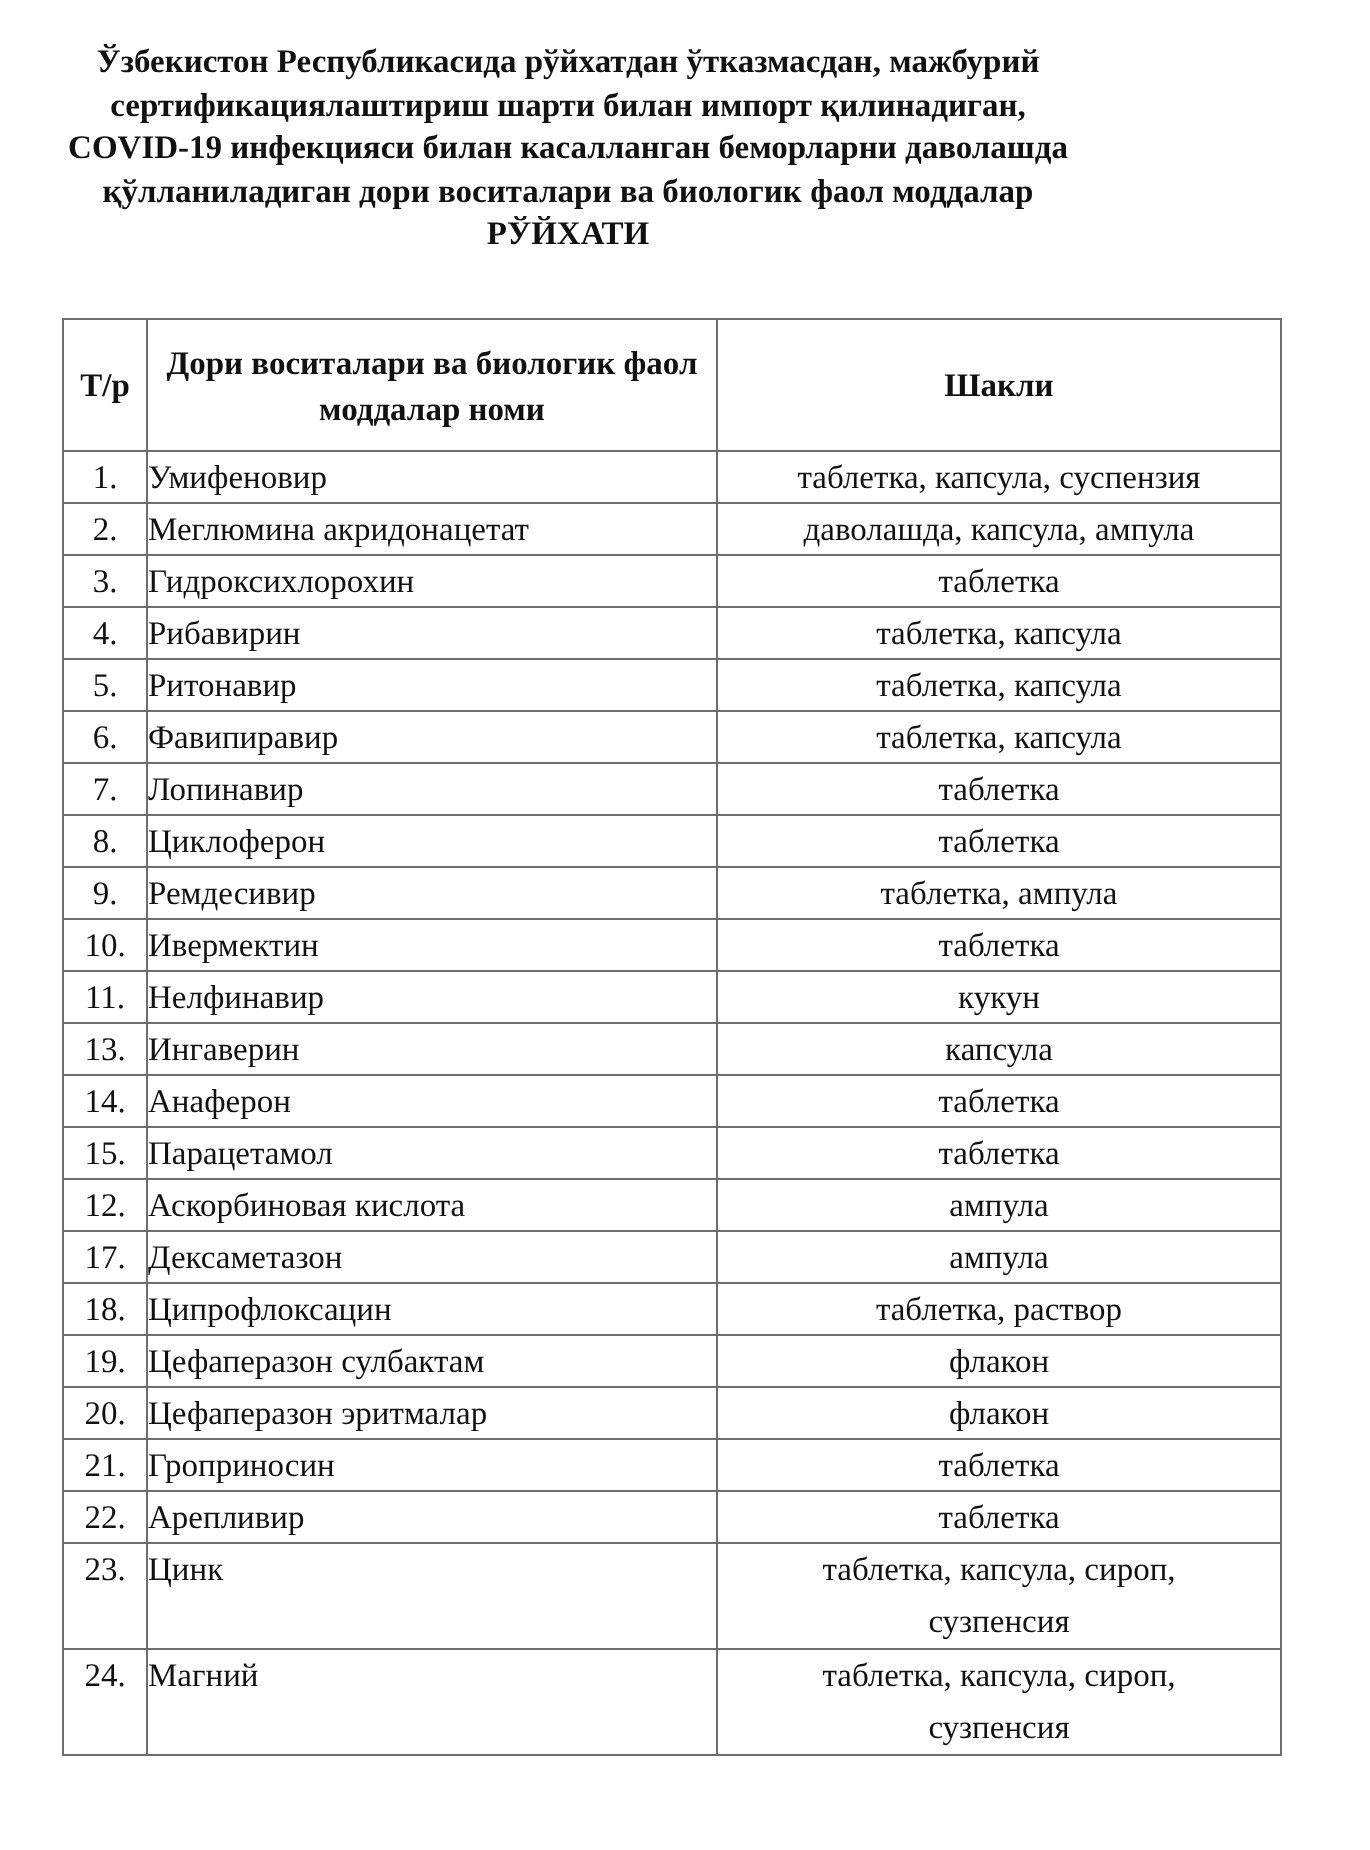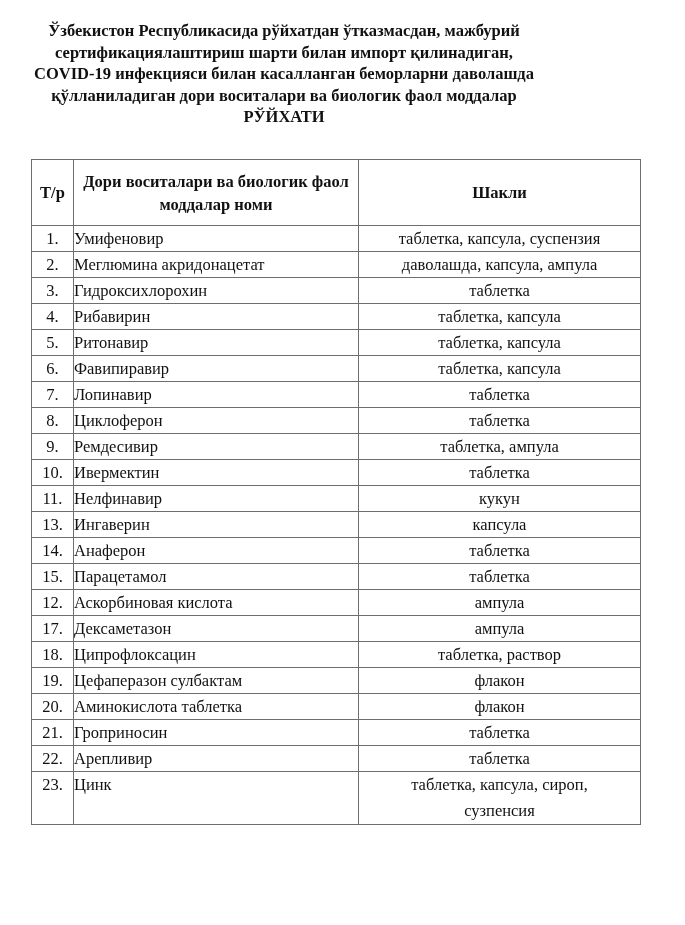--- a/index.html
+++ b/index.html
@@ -173,32 +173,37 @@
         <td class="name">Ципрофлоксацин</td>
         <td class="form"><span>таблетка, раствор</span></td>
       </tr>
       <tr class="row">
         <td class="num">19.</td>
         <td class="name">Цефаперазон сулбактам</td>
         <td class="form"><span>флакон</span></td>
       </tr>
       <tr class="row">
         <td class="num">20.</td>
-        <td class="name">Аминокислота таблетка</td>
+        <td class="name">Цефаперазон эритмалар</td>
         <td class="form"><span>флакон</span></td>
       </tr>
       <tr class="row">
         <td class="num">21.</td>
         <td class="name">Гроприносин</td>
         <td class="form"><span>таблетка</span></td>
       </tr>
       <tr class="row">
         <td class="num">22.</td>
         <td class="name">Арепливир</td>
         <td class="form"><span>таблетка</span></td>
       </tr>
       <tr class="row tall">
         <td class="num">23.</td>
         <td class="name">Цинк</td>
         <td class="form"><span>таблетка, капсула, сироп, сузпенсия</span></td>
       </tr>
+      <tr class="row tall">
+        <td class="num">24.</td>
+        <td class="name">Магний</td>
+        <td class="form"><span>таблетка, капсула, сироп, сузпенсия</span></td>
+      </tr>
     </tbody>
 </table>
 
 </body></html>

